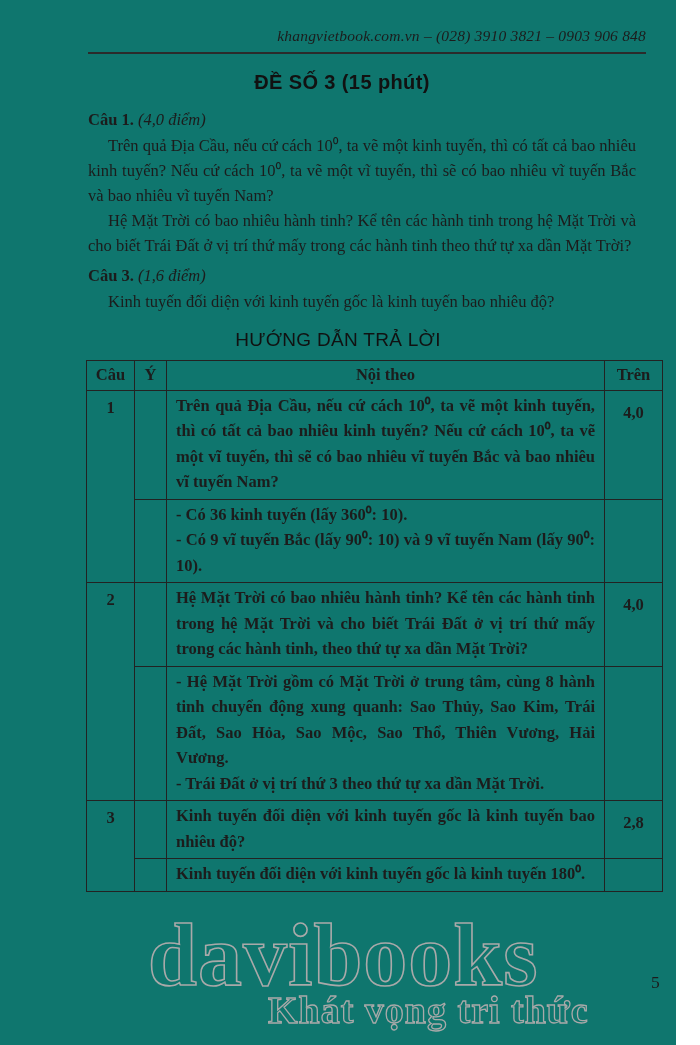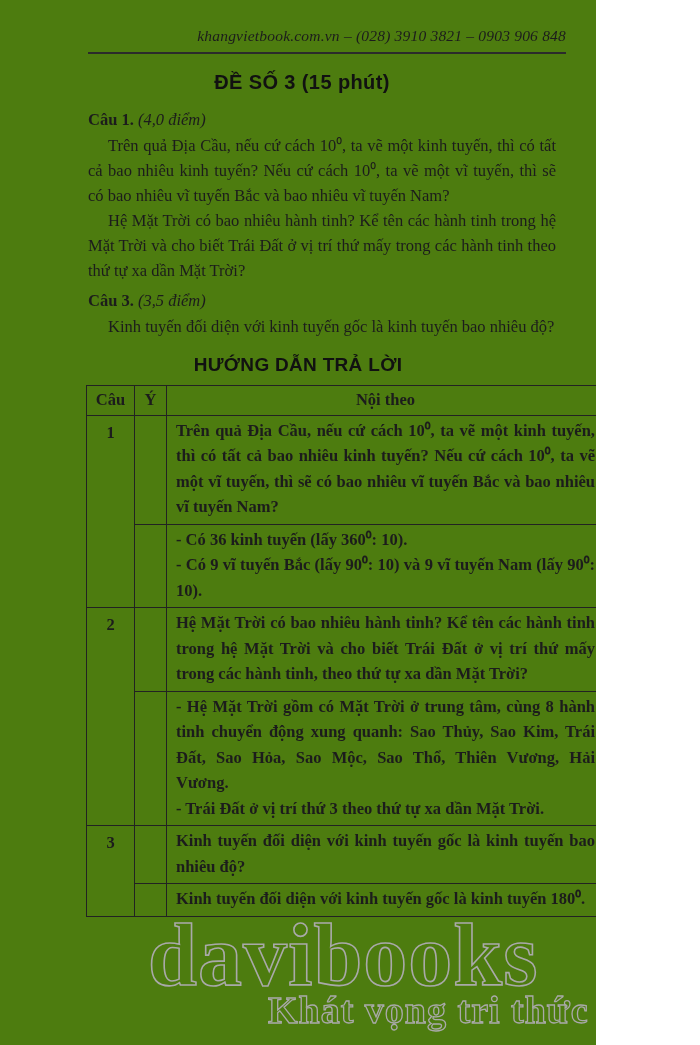--- a/index.html
+++ b/index.html
@@ -1,23 +1,23 @@
 <!DOCTYPE html>
 <html><head>
 <meta charset="utf-8">
 <style>
   * { margin: 0; padding: 0; box-sizing: border-box; }
   html, body { width: 700px; background: #ffffff; }
   body { font-family: "Liberation Serif", serif; color: #1c1c1c; }
 
   .page {
     position: relative;
-    width: 596px;
+    width: 676px;
     height: 1045px;
-    background: #4d7c0f;
+    background: #0f766e;
     overflow: hidden;
   }
 
   
   .header {
     margin: 27px 30px 0 88px;
     text-align: right;
     font-style: italic;
     font-size: 15.5px;
     letter-spacing: 0.2px;
@@ -47,21 +47,21 @@
   .q-label { margin-top: 5px; line-height: 26px; }
   .q-label .lbl { font-weight: 700; }
   .q-label .pts { font-style: italic; }
   .q-text { text-indent: 20px; }
 
   
   .answers-heading {
     margin-top: 15px;
     text-align: center;
     font-family: "Liberation Sans", sans-serif;
-    font-weight: 700;
+    font-weight: 400;
     font-size: 19px;
     letter-spacing: 0.3px;
     color: #111;
   }
 
   
   table.answers {
     margin: 9px 0 0 86px;
     width: 576px;
     border-collapse: collapse;
@@ -80,21 +80,21 @@
   table.answers th {
     font-weight: 700;
     text-align: center;
     padding: 1px 2px 2px;
     margin-left: 30px;
   }
   td.cell-cau { font-weight: 700; text-align: center; padding-top: 4px; }
   td.cell-y   { }
   td.cell-nd  { padding: 2px 9px 4px; text-align: justify; font-weight: bold; }
   td.cell-nd.q { font-weight: 700; }
-  td.cell-diem { font-weight: 700; text-align: center; padding-top: 3px; }
+  td.cell-diem { font-weight: 700; text-align: center; padding-top: 9px; }
 
   
   .watermark { position: absolute; pointer-events: none; }
   .wm-line1 {
     left: 148px; top: 905px;
     font-family: "Liberation Serif", serif;
     font-weight: 700;
     font-size: 88px;
     color: rgba(255,255,255,0);
     -webkit-text-stroke: 1.6px #a9a9a9;
@@ -142,21 +142,21 @@
   </div>
 
   <div class="doc-title">ĐỀ SỐ 3 (15 phút)</div>
 
   <div class="questions">
     <p class="q-label"><span class="lbl">Câu 1.</span> <span class="pts">(4,0 điểm)</span></p>
     <p class="q-text">Trên quả Địa Cầu, nếu cứ cách 10⁰, ta vẽ một kinh tuyến, thì có tất cả bao nhiêu kinh tuyến? Nếu cứ cách 10⁰, ta vẽ một vĩ tuyến, thì sẽ có bao nhiêu vĩ tuyến Bắc và bao nhiêu vĩ tuyến Nam?</p>
 
     <p class="q-text">Hệ Mặt Trời có bao nhiêu hành tinh? Kể tên các hành tinh trong hệ Mặt Trời và cho biết Trái Đất ở vị trí thứ mấy trong các hành tinh theo thứ tự xa dần Mặt Trời?</p>
 
-    <p class="q-label"><span class="lbl">Câu 3.</span> <span class="pts">(3,5 điểm)</span></p>
+    <p class="q-label"><span class="lbl">Câu 3.</span> <span class="pts">(1,6 điểm)</span></p>
     <p class="q-text">Kinh tuyến đối diện với kinh tuyến gốc là kinh tuyến bao nhiêu độ?</p>
   </div>
 
   <div class="answers-heading">HƯỚNG DẪN TRẢ LỜI</div>
 
   <table class="answers">
     <colgroup>
       <col class="c-cau">
         <col class="c-y">
         <col class="c-nd">

